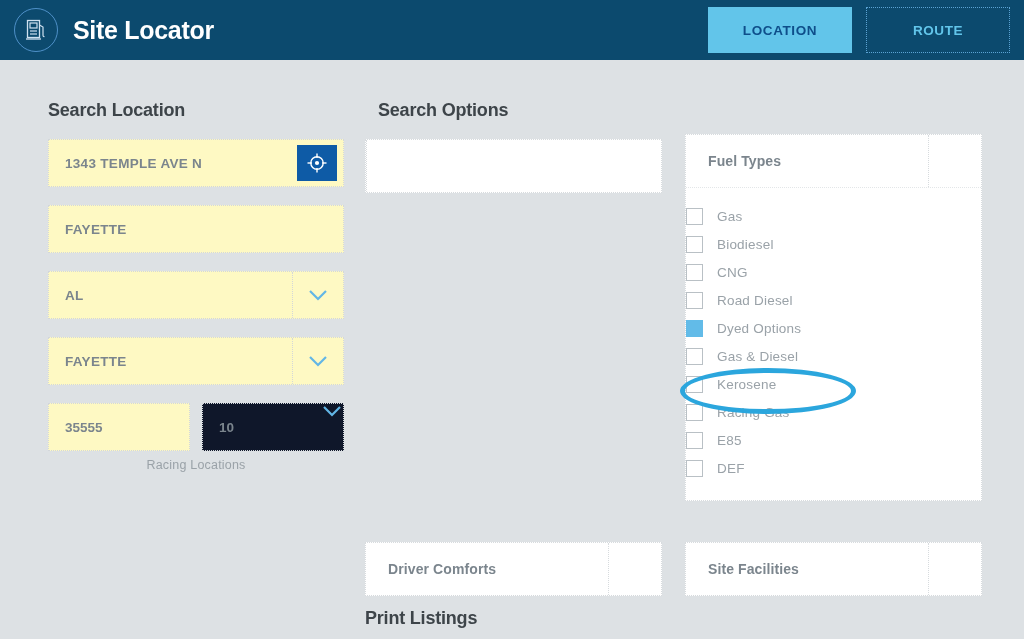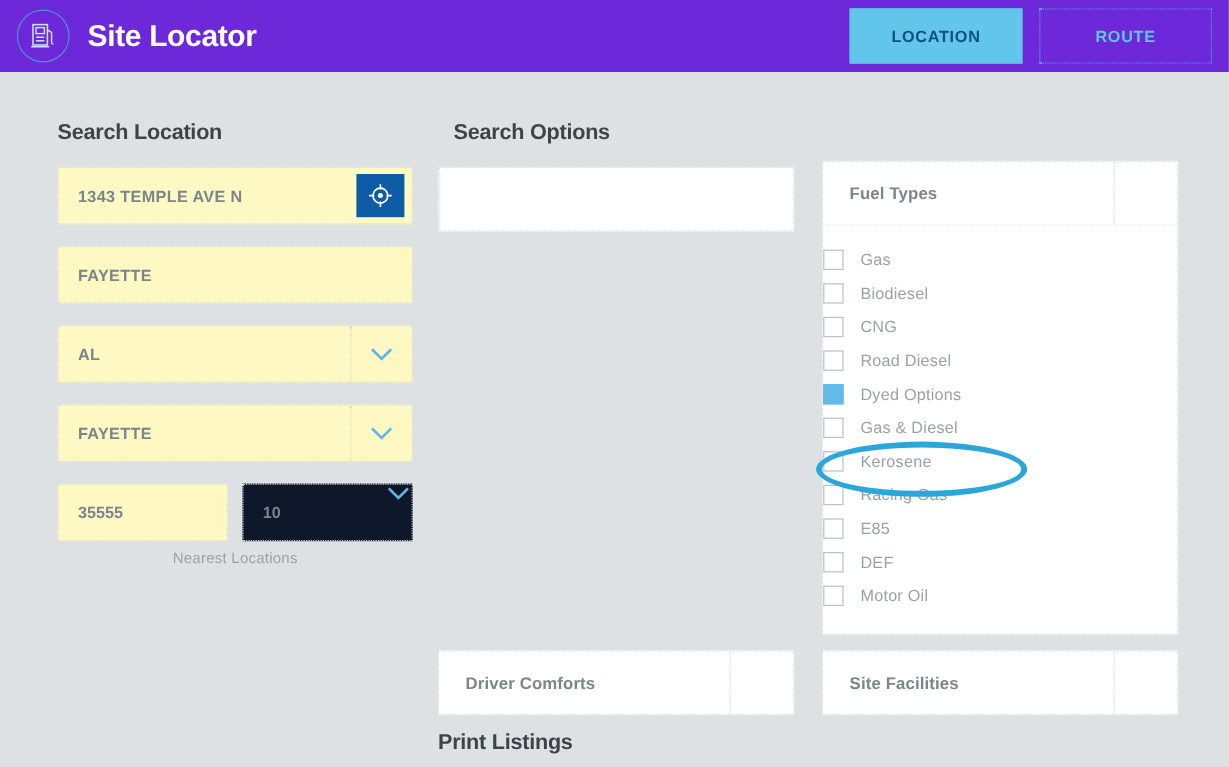--- a/index.html
+++ b/index.html
@@ -14,21 +14,21 @@
     overflow: hidden;
     position: relative;
   }
 
   
   #app-header {
     position: absolute;
     top: 0; left: 0;
     width: 1024px;
     height: 60px;
-    background: #6d28d9;
+    background: #0c4a6e;
     display: flex;
     align-items: center;
   }
   #brand {
     display: flex;
     align-items: center;
     margin-left: 14px;
   }
   #brand-logo {
     width: 42px;
@@ -361,21 +361,21 @@
       <div class="zip-box">35555</div>
       <div class="count-box">
         <div class="txt">10</div>
         <div class="chev-cell">
           <svg width="22" height="14" viewBox="0 0 22 14" aria-hidden="true">
             <polyline points="3,3 11,11 19,3" fill="none" stroke="#62b6e6" stroke-width="2.2"></polyline>
           </svg>
         </div>
       </div>
     </div>
-    <div id="nearest-locations-label">Nearest Locations</div>
+    <div id="nearest-locations-label">Racing Locations</div>
   </div>
 
   <div id="search-options-col">
     <div id="search-options-title" class="col-title">Search Options</div>
 
     <div id="locations-panel" class="panel">
       <div class="panel-head">
         <div class="end-cell"></div>
       </div>
     </div>
@@ -421,24 +421,20 @@
             <div class="lbl">Racing Gas</div>
           </div>
           <div class="check-row">
             <div class="cbx"></div>
             <div class="lbl">E85</div>
           </div>
           <div class="check-row">
             <div class="cbx"></div>
             <div class="lbl">DEF</div>
           </div>
-          <div class="check-row">
-            <div class="cbx"></div>
-            <div class="lbl">Motor Oil</div>
-          </div>
         </div>
     </div>
   </div>
 
   <div id="driver-comforts-panel" class="panel">
     <div class="panel-head">
       <div class="label">Driver Comforts</div>
       <div class="end-cell"></div>
     </div>
   </div>

